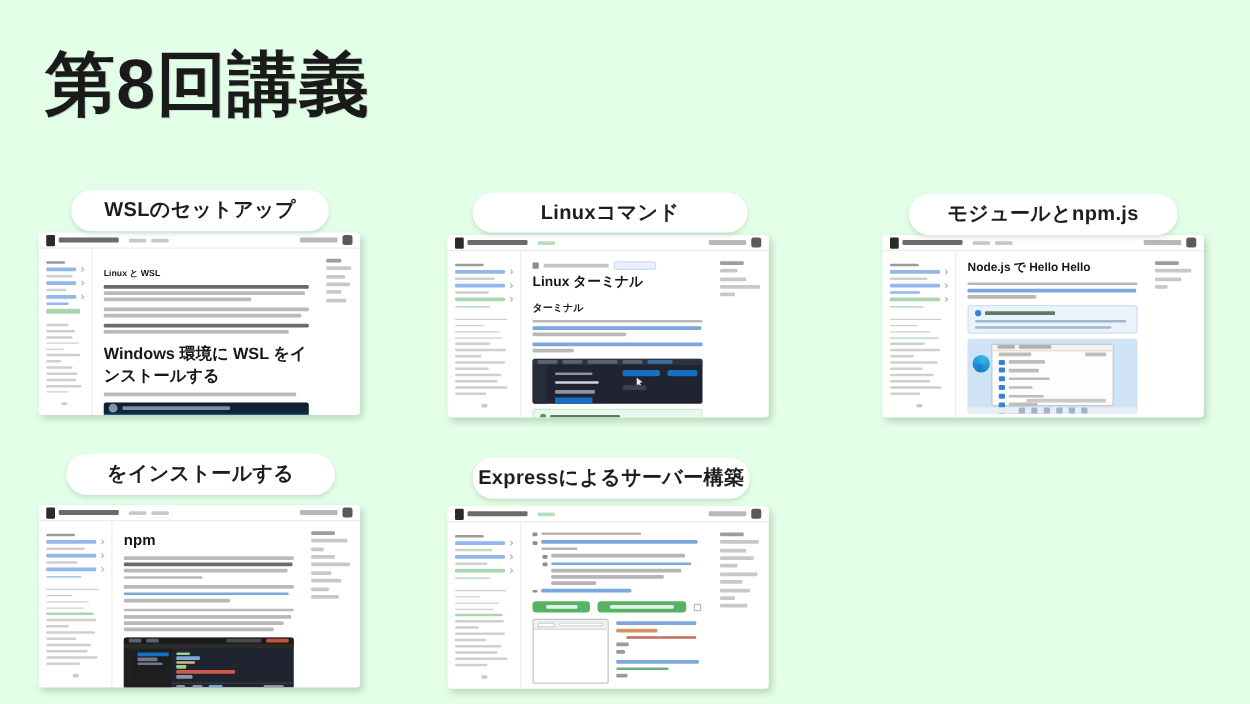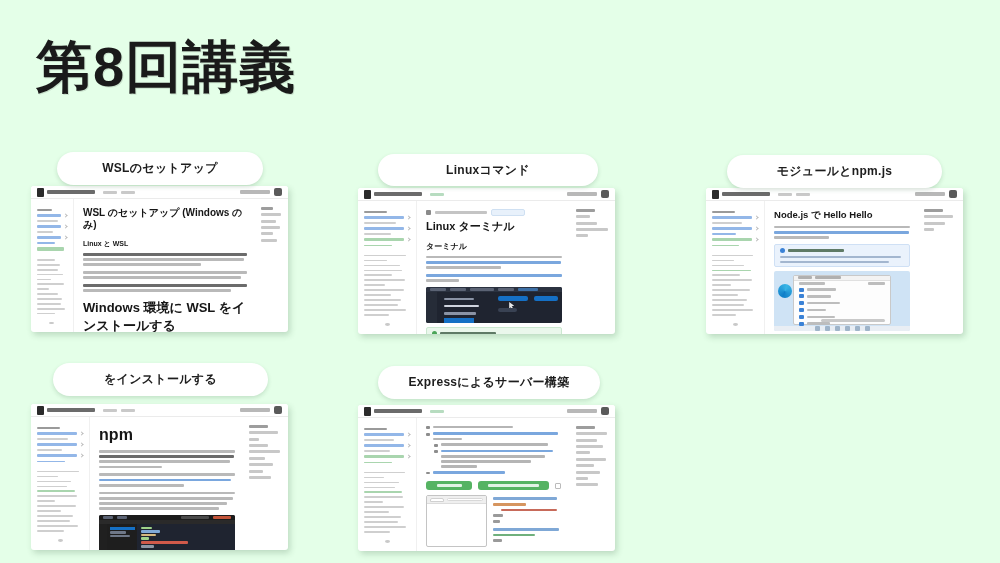--- a/index.html
+++ b/index.html
@@ -17,21 +17,21 @@
     letter-spacing: 1px; line-height: 1.1;
     text-shadow: 1px 1px 0 rgba(0,0,0,0.12);
   }
 
   
   .pill {
     position: absolute;
     background: #ffffff;
     border-radius: 999px;
     display: flex; align-items: center; justify-content: center;
-    font-size: 12px; font-weight: 700; color: #1d1d1d;
+    font-size: 16px; font-weight: 700; color: #1d1d1d;
     box-shadow: 0 2px 4px rgba(40,90,50,0.18);
     z-index: 5;
     letter-spacing: 0.3px;
     white-space: nowrap;
   }
 
   
   .card {
     position: absolute;
     background: #ffffff;
@@ -238,21 +238,20 @@
         <div class="l" style="width:40%"></div>
         <div class="l" style="width:72%"></div>
         <div class="l" style="width:85%"></div>
         <div class="l" style="width:80%"></div>
         <div class="l" style="width:95%"></div>
         <div class="l" style="width:60%"></div>
         <div class="page-dot"></div>
       </div>
 
       <div class="main">
-        <div class="h1" style="font-size:10px">WSL のセットアップ (Windows のみ)</div>
         <div class="h2" style="font-size:7px">Linux と WSL</div>
         <div class="p">
           <div class="l b" style="width:100%"></div>
             <div class="l" style="width:98%"></div>
           <div class="l" style="width:72%"></div>
         </div>
         <div class="p">
           <div class="l" style="width:100%"></div>
             <div class="l" style="width:96%"></div>
         </div>
@@ -563,21 +562,21 @@
         <div class="l" style="width:86%"></div>
         <div class="l" style="width:52%"></div>
         <div class="l" style="width:78%"></div>
         <div class="l" style="width:72%"></div>
         <div class="l" style="width:90%"></div>
         <div class="l" style="width:58%"></div>
         <div class="page-dot"></div>
       </div>
 
       <div class="main">
-        <div class="h1" style="font-size:16px">npm</div>
+        <div class="h1" style="font-size:12px">npm</div>
         <div class="p">
           <div class="l" style="width:100%"></div>
           <div class="l b" style="width:99%"></div>
           <div class="l" style="width:96%"></div>
           <div class="l" style="width:46%"></div>
         </div>
         <div class="p">
           <div class="l" style="width:100%"></div>
           <div class="l link" style="width:97%"></div>
           <div class="l" style="width:62%"></div>

